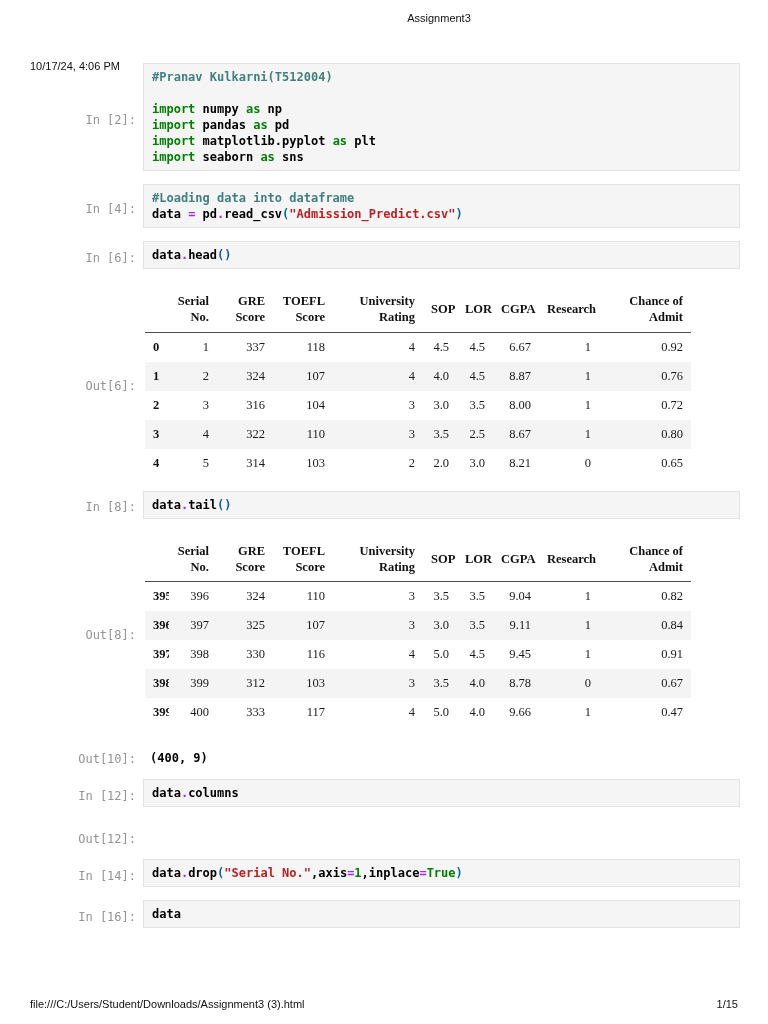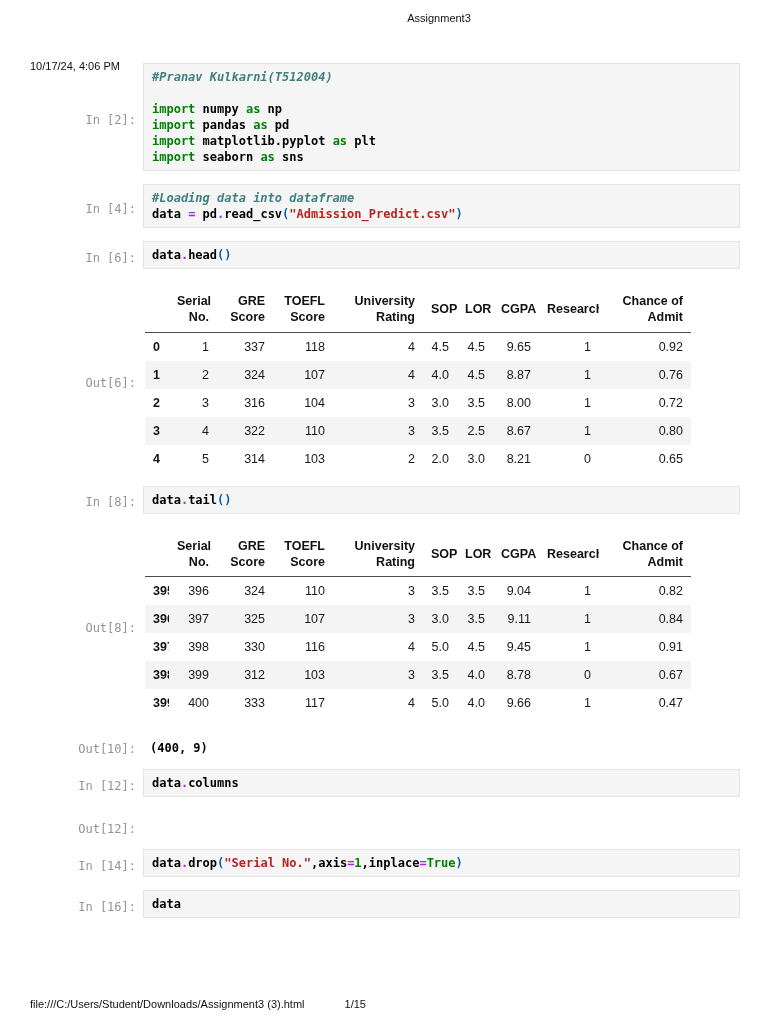--- a/index.html
+++ b/index.html
@@ -10,45 +10,45 @@
   html,body{margin:0;padding:0;}
   body{
     width:768px;height:1024px;background:#ffffff;position:relative;overflow:hidden;
     font-family:"Liberation Sans",sans-serif;color:#000;
   }
   
   .print-header{position:absolute;top:12px;left:0;right:0;height:16px;font-size:11px;color:#111;}
   .ph-date{position:absolute;left:30px;top:0;margin-top:48px;}
   .ph-title{position:absolute;left:110px;right:0;text-align:center;top:0;}
   .print-footer{position:absolute;bottom:14px;left:30px;right:30px;font-size:11px;color:#111;
-    display:flex;justify-content:flex-start;gap:40px;}
+    display:flex;justify-content:space-between;gap:40px;}
   
   .notebook{position:absolute;top:50px;left:30px;width:710px;}
   .cell-row{display:flex;align-items:center;margin-top:13px;}
   .output-row{margin-top:20px;}
   .prompt{
     width:106px;flex:none;text-align:right;padding:5px 7px 0 0;
     font-family:"DejaVu Sans Mono","Liberation Mono",monospace;font-size:12px;color:var(--prompt);
     white-space:nowrap;
   }
   .content{flex:1;min-width:0;}
   .input-box{background:var(--cellbg);border:1px solid var(--cellborder);padding:5px 8px;}
   .code-pre,.output-text{
     margin:0;font-family:"DejaVu Sans Mono","Liberation Mono",monospace;
     font-size:12px;line-height:16px;font-weight:600;color:#000;white-space:pre;
   }
   .output-text{padding:3px 0 0 7px;}
   .kw{color:var(--keyword);font-weight:bold;}
-  .com{color:var(--comment);font-style:italic;}
+  .com{color:var(--comment);}
   .str{color:var(--string);}
   .op{color:var(--operator);}
   .num{color:var(--number);}
   .pu{color:var(--punct);}
   
-  .table-wrap{padding-left:2px;}
+  .table-wrap{padding-left:2px;font-family:Liberation Serif, serif;}
   .dataframe{border-collapse:collapse;table-layout:fixed;width:546px;font-size:12.5px;color:#1a1a1a;}
   .dataframe th,.dataframe td{padding:7px 8px;text-align:right;overflow:hidden;}
   .dataframe thead th{
     font-weight:bold;vertical-align:middle;line-height:1.3;
     padding-top:4px;padding-bottom:6px;border-bottom:1px solid #4d4d4d;color:#111;
   }
   .dataframe tbody th{text-align:left;font-weight:bold;color:#111;}
   .dataframe tbody tr:nth-child(even){background:var(--stripe);}
 </style>
 </head>
@@ -126,21 +126,21 @@
             </thead>
             <tbody>
               <tr>
                 <th>0</th>
                 <td>1</td>
                 <td>337</td>
                 <td>118</td>
                 <td>4</td>
                 <td>4.5</td>
                 <td>4.5</td>
-                <td>9.65</td>
+                <td>6.67</td>
                 <td>1</td>
                 <td>0.92</td>
               </tr>
               <tr>
                 <th>1</th>
                 <td>2</td>
                 <td>324</td>
                 <td>107</td>
                 <td>4</td>
                 <td>4.0</td>

